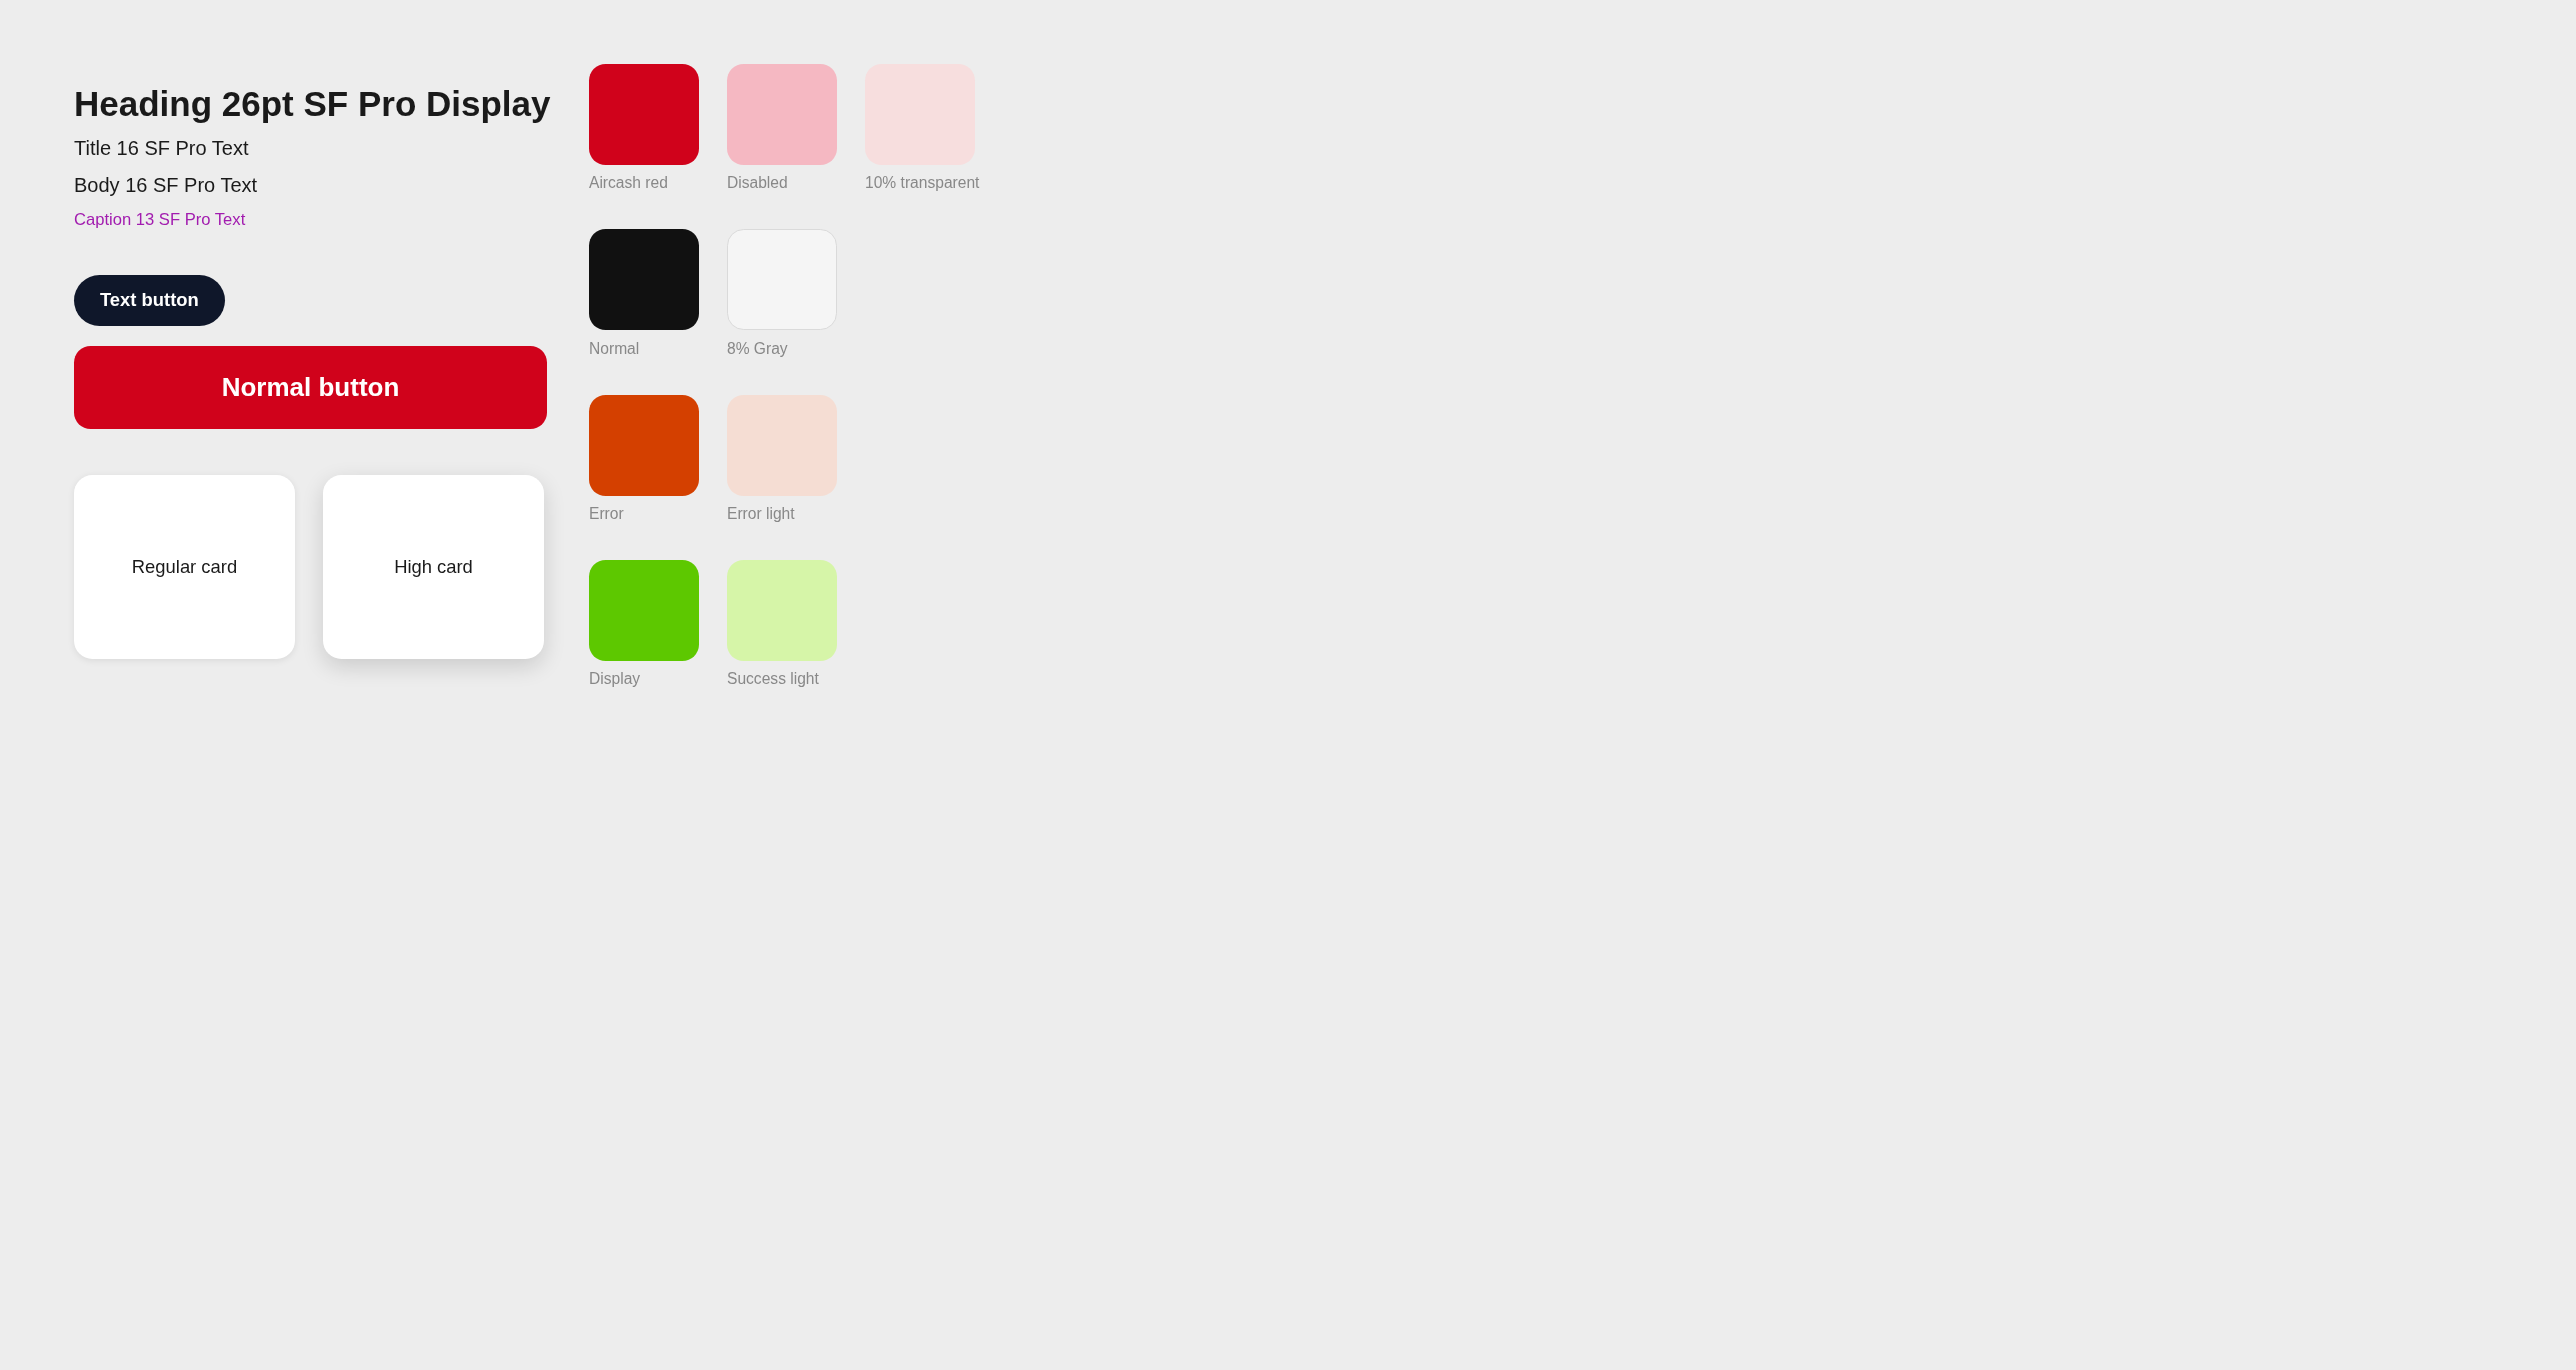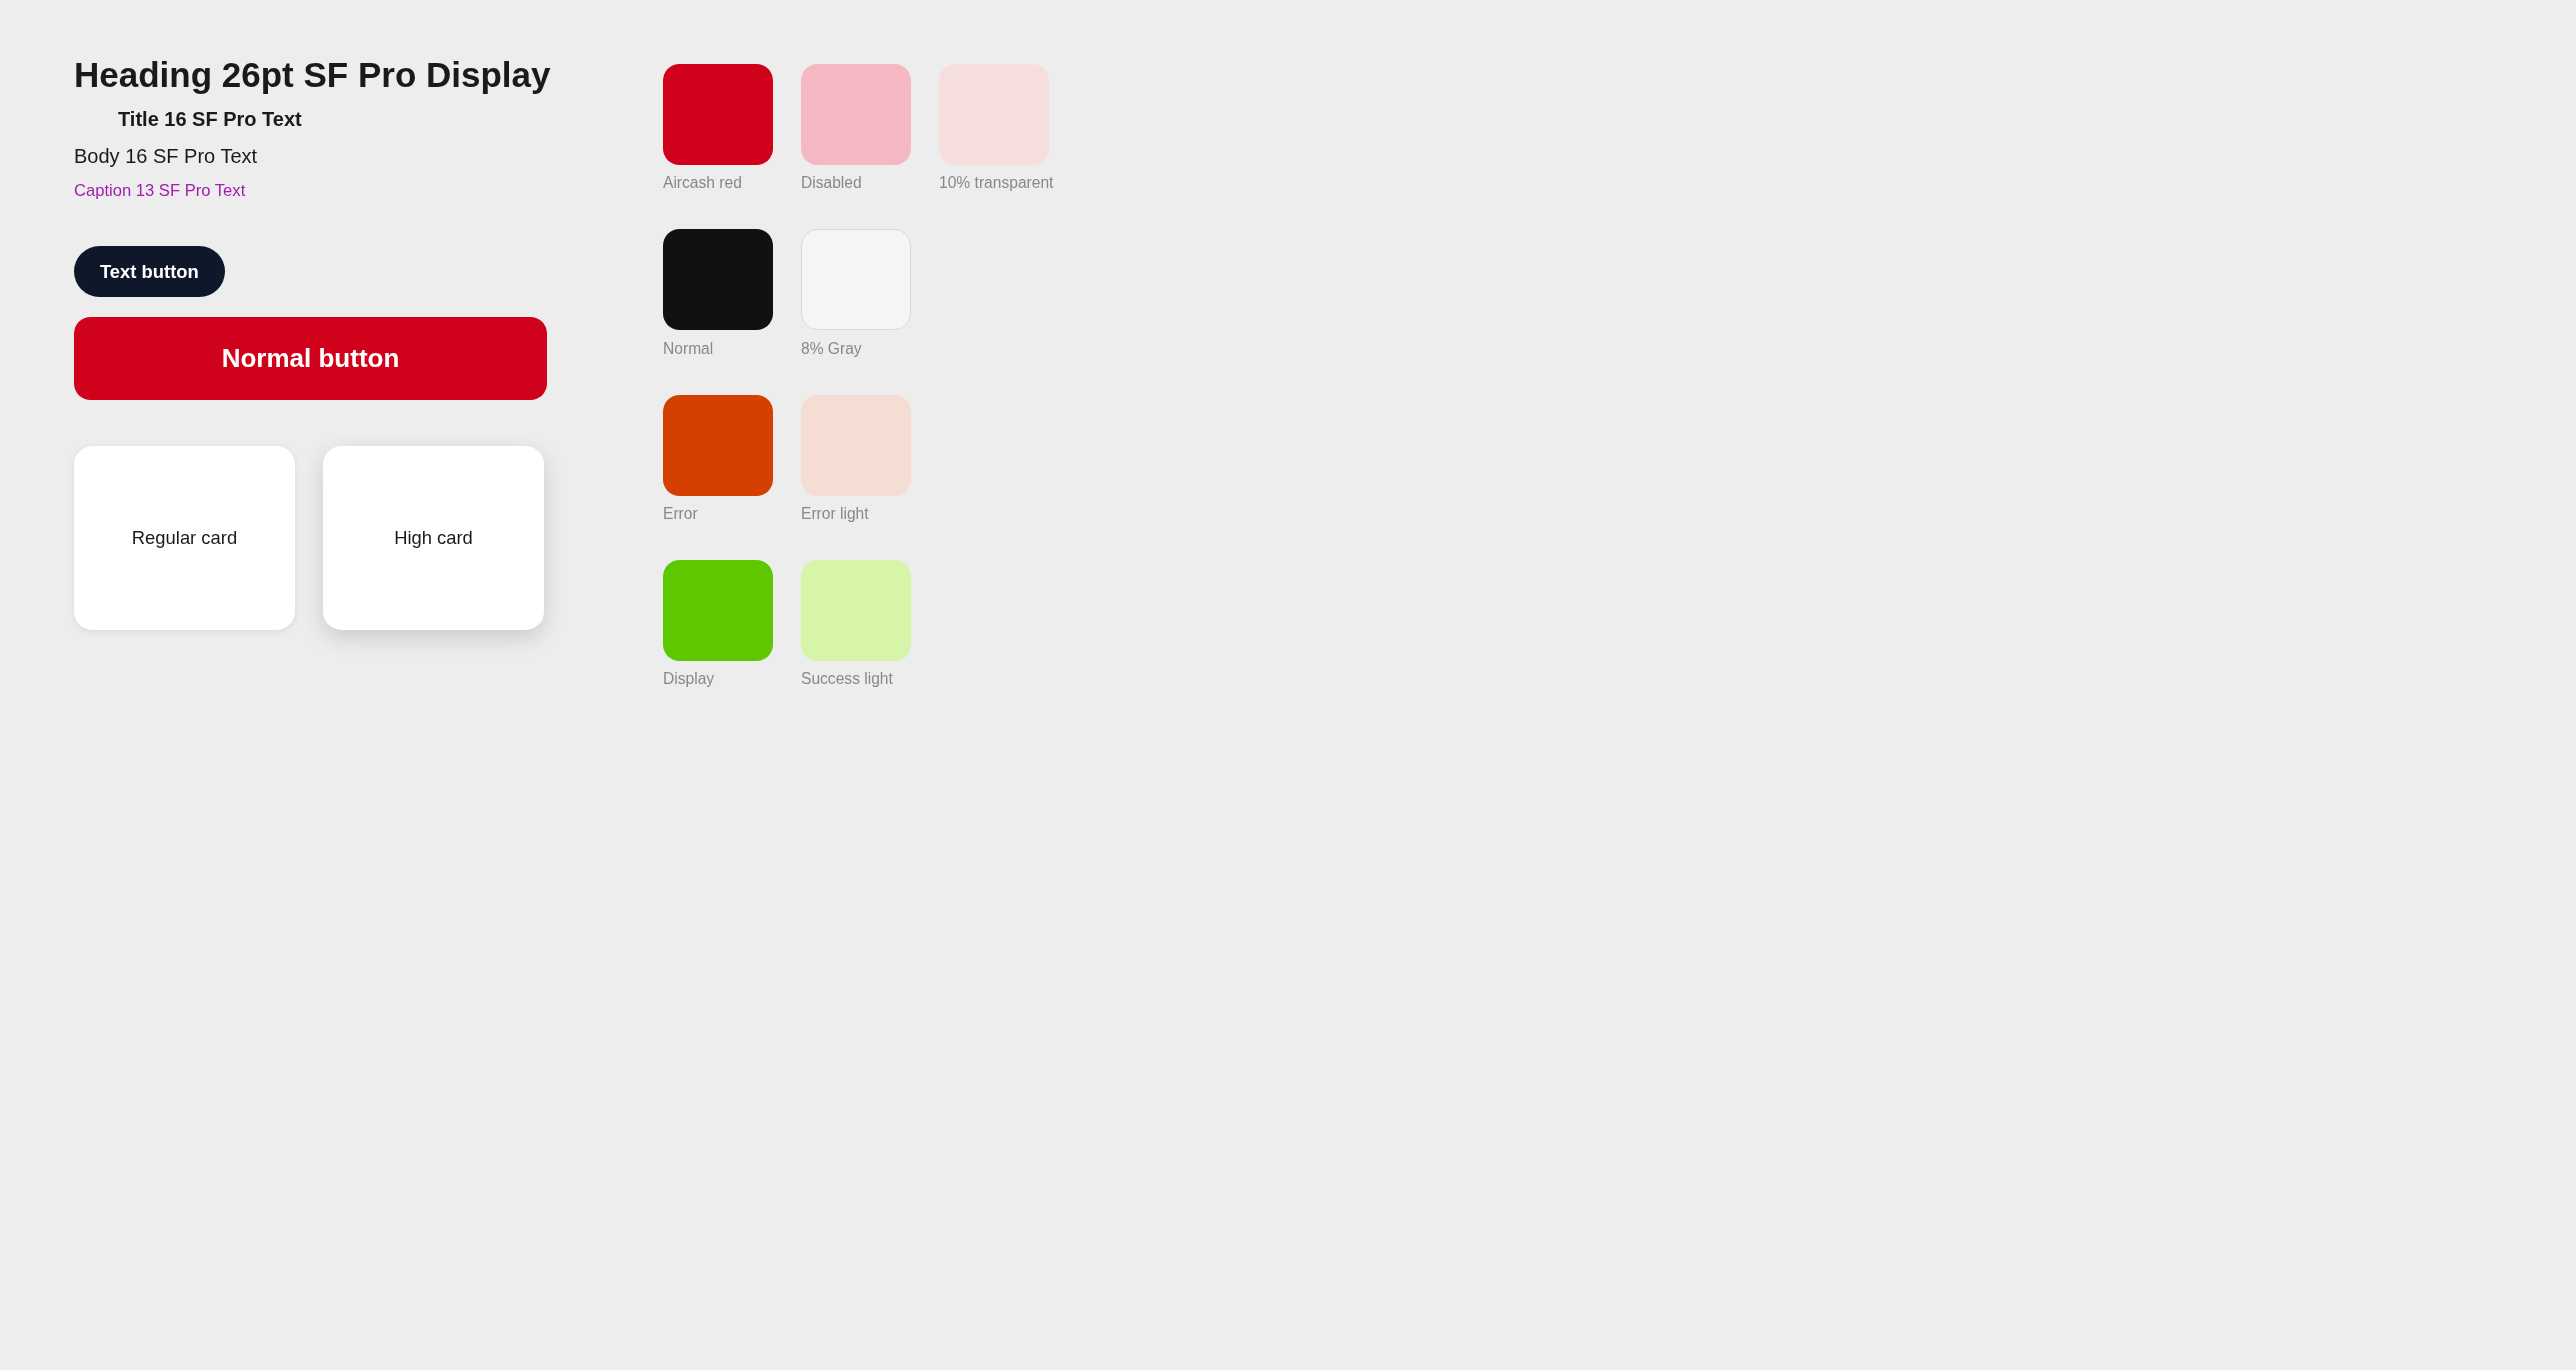--- a/index.html
+++ b/index.html
@@ -6,22 +6,21 @@
 
     body {
       background-color: #EDEDED;
       font-family: -apple-system, "SF Pro Text", "SF Pro Display", "Helvetica Neue", Arial, sans-serif;
       min-height: 100vh;
       padding: 55px 74px;
     }
 
     .page-layout {
       display: flex;
-      gap: 74px;
-      align-items: flex-start;
+      align-items: center;
     }
 
     
     .left-col {
       flex: 0 0 515px;
       display: flex;
       flex-direction: column;
       gap: 0;
     }
 
@@ -34,24 +33,23 @@
 
     .heading-text {
       font-size: 35px;
       font-weight: 800;
       color: #1a1a1a;
       line-height: 1.15;
     }
 
     .title-text {
       font-size: 20px;
-      font-weight: 700;
+      font-weight: 400;
       color: #1a1a1a;
       line-height: 1.3;
-      margin-left: 44px;
     }
 
     .body-text {
       font-size: 20px;
       font-weight: 400;
       color: #1a1a1a;
       line-height: 1.3;
     }
 
     .caption-text {

